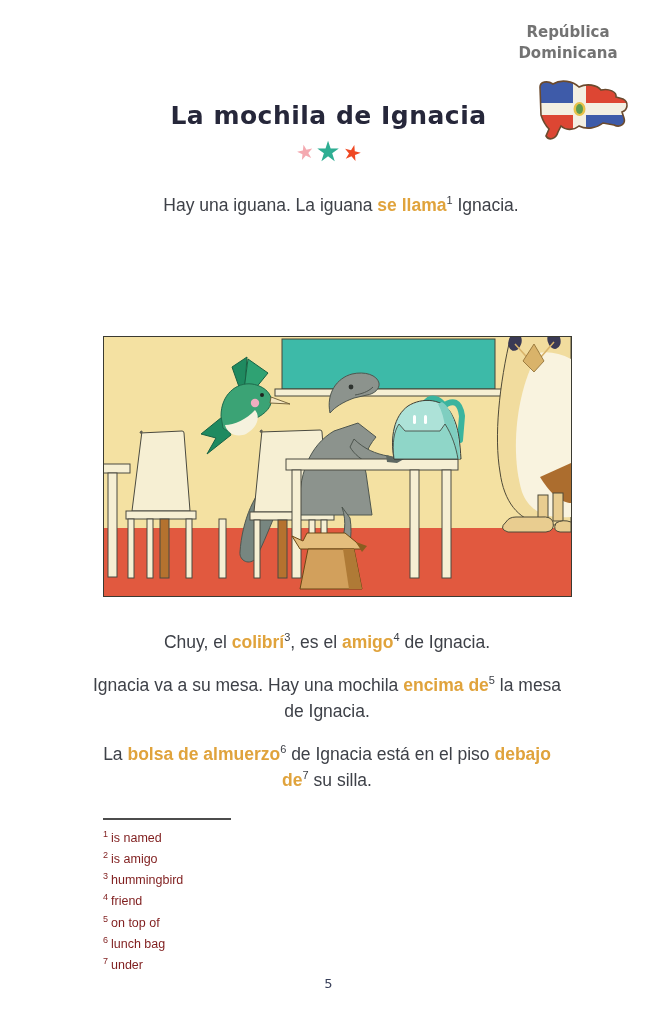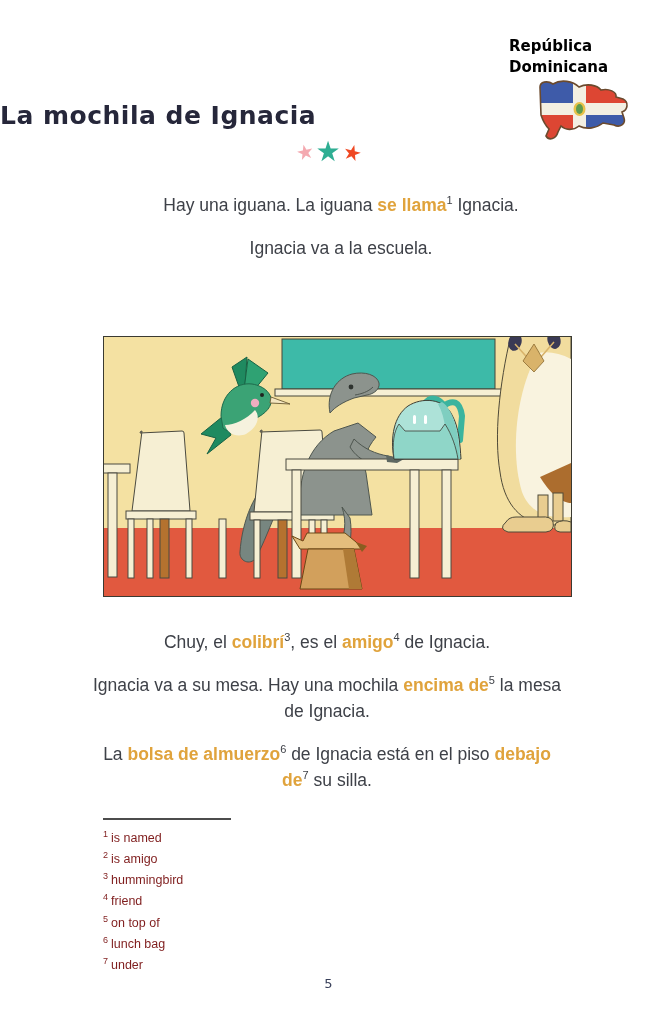--- a/index.html
+++ b/index.html
@@ -9,37 +9,38 @@
     width: 657px;
     height: 1017px;
     background: #ffffff;
     font-family: "Liberation Sans", sans-serif;
     color: #3E4148;
     overflow: hidden;
   }
   
   .country-label {
     position: absolute;
-    top: 36px;
+    top: 22px;
     right: 30px;
     width: 118px;
+    text-align: center;
     font-family: "DejaVu Sans", sans-serif;
     font-weight: bold;
     font-size: 15px;
     line-height: 21px;
-    color: #000000;
+    color: #737373;
   }
   .map-wrap { position: absolute; top: 79px; right: 28px; }
   
   .page-title {
     position: absolute;
     top: 101px;
     left: 0;
     width: 100%;
-    text-align: left;
+    text-align: center;
     font-family: "DejaVu Sans", sans-serif;
     font-weight: bold;
     font-size: 25px;
     letter-spacing: 0.5px;
     color: #26273A;
   }
   .stars-row {
     position: absolute;
     top: 138px;
     left: 0;
@@ -109,21 +110,20 @@
       </g>
       <path d="M9,8 C9,3 16,1 22,5 C30,0 42,2 48,8 C56,4 66,6 70,11 C78,9 86,13 85,18 L92,20 C98,23 97,31 91,33 L93,39 C95,45 89,49 83,46 L72,44 C66,49 56,51 48,47 C42,52 34,51 30,47 L27,53 C25,60 18,62 15,57 L18,50 C14,46 12,42 10,36 Z" fill="none" stroke="#6B4A2E" stroke-width="1.6"></path>
     </svg>
   </div>
 
   <div class="page-title">La mochila de Ignacia</div>
   <div class="stars-row"><span class="star" style="color: rgb(244, 169, 176); font-size: 20px; transform: rotate(-12deg);">★</span><span class="star" style="color: rgb(47, 174, 147); font-size: 28px; transform: rotate(0deg);">★</span><span class="star" style="color: rgb(239, 72, 35); font-size: 21px; transform: rotate(14deg);">★</span></div>
 
   <div class="story-top">
       <p><span>Hay una iguana. La iguana </span><span class="vocab">se llama</span><sup>1</sup><span> Ignacia.</span></p>
-      <p><span>Ignacia va a la escuela.</span></p>
     </div>
 
   <div class="illustration">
     <svg viewBox="0 0 467 259" preserveAspectRatio="none">
 
       <rect x="0" y="0" width="467" height="259" fill="#F4E1A2"></rect>
 
       <rect x="178" y="2" width="213" height="50" fill="#3DBAA8" stroke="#474738" stroke-width="1"></rect>
       <rect x="171" y="52" width="227" height="7" fill="#F6EFD3" stroke="#474738" stroke-width="1"></rect>
 

